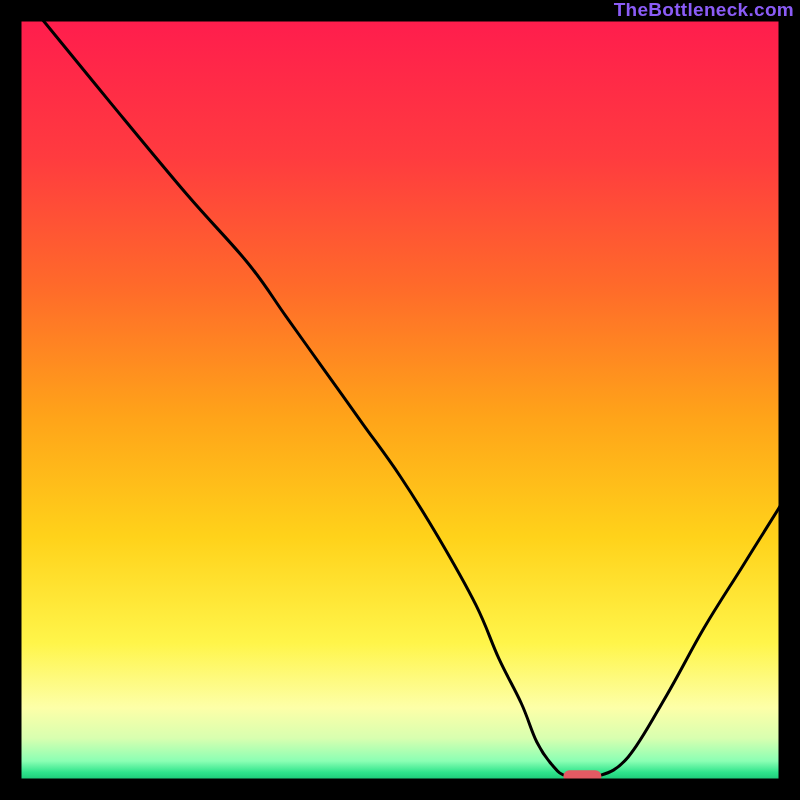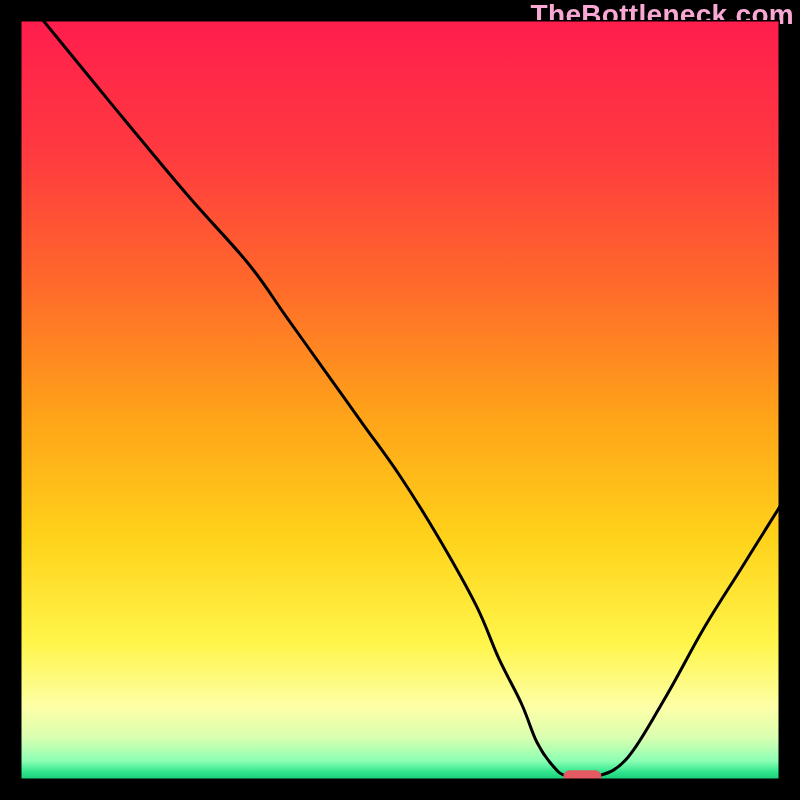--- a/index.html
+++ b/index.html
@@ -8,23 +8,23 @@
     width: 800px;
     height: 800px;
     background: #000;
     overflow: hidden;
   }
   .watermark {
     position: absolute;
     top: -1px;
     right: 6px;
     font-family: Arial, Helvetica, sans-serif;
-    font-size: 28px;
+    font-size: 19px;
     font-weight: 600;
-    color: #f9a8d4;
+    color: #8b5cf6;
     letter-spacing: 0.3px;
   }
   svg {
     display: block;
     position: absolute;
     top: 20px;
     left: 20px;
   }
 </style>
 </head>

